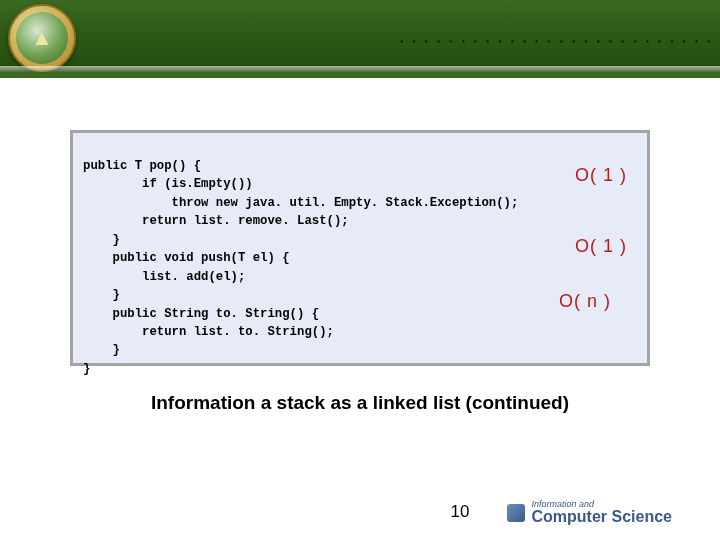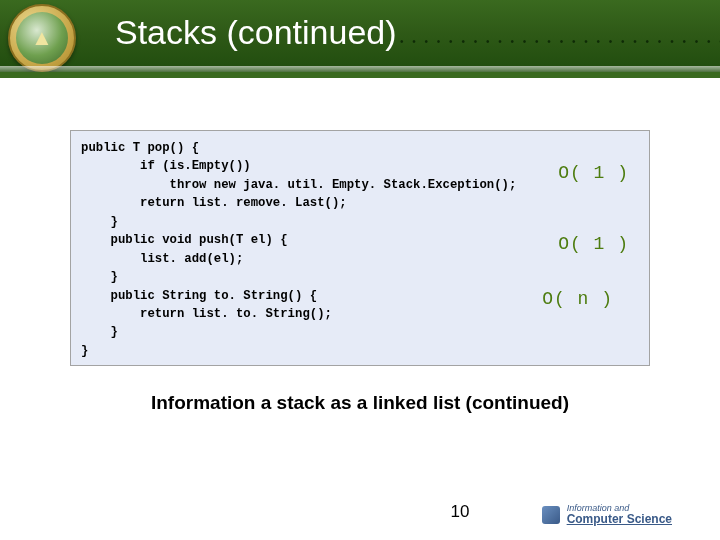--- a/index.html
+++ b/index.html
@@ -73,36 +73,36 @@
     overflow: hidden;
     white-space: nowrap;
   }
   .code-block {
     position: absolute;
     left: 70px;
     top: 130px;
     width: 580px;
     height: 236px;
     background: #e6ebf7;
-    border: 1px solid #a3a3a3;
-    padding: 8px 10px;
+    border: 3px solid #a3a3a3;
+    padding: 24px 10px;
   }
   .code {
     font-family: "Courier New", Courier, monospace;
     font-size: 12.3px;
     line-height: 1.5;
     white-space: pre;
     color: #000;
     font-weight: bold;
   }
   .annot {
     position: absolute;
-    font-family: Liberation Mono, monospace;
+    font-family: Liberation Sans, sans-serif;
     font-size: 18px;
-    color: #4d7c0f;
+    color: #b91c1c;
     letter-spacing: 1px;
   }
   .caption {
     position: absolute;
     left: 0; right: 0;
     top: 392px;
     text-align: center;
     font-size: 19px;
     font-weight: bold;
     color: #000;
@@ -120,38 +120,37 @@
   .footer-logo {
     position: absolute;
     right: 48px;
     bottom: 14px;
     font-size: 9px;
     line-height: 1.05;
     color: #3a5a88;
     text-align: left;
   }
   .footer-logo .i { font-style: italic; }
-  .footer-logo .big { font-size: 12px; font-weight: bold; text-decoration: underline; }
+  .footer-logo .big { font-size: 16px; font-weight: bold; }
   .ics-glyph {
     display:inline-block;
     width: 18px; height: 18px;
     border-radius: 3px;
     background: linear-gradient(135deg,#6a8fc0,#3a5a88);
     margin-right: 4px;
     vertical-align: middle;
   }
 </style>
 </head>
 <body>
 
 <div class="header">
   <div class="logo">
     <div class="logo-inner">▲</div>
   </div>
-  <div class="title">Stacks (continued)</div>
   <div class="dots">• • • • • • • • • • • • • • • • • • • • • • • • • • • • • • • • • • • • • • • • • • • • • • • • • • • • • • • • • • • • • • • • • • • • • • • • • • • • • • • • • • • • • • • • • • • • • • • • • • • • • • • • • • • • • • • • • • • • • • • • • • • • • • • • • • • • • • • • • • • • • • • • • • • • • • • • • • • • • • • •</div>
   <div class="header-divider"></div>
   <div class="header-bottom"></div>
 </div>
 
 <div class="code-block">
   <div class="code">public T pop() {
         if (is.Empty())
             throw new java. util. Empty. Stack.Exception();
         return list. remove. Last();

